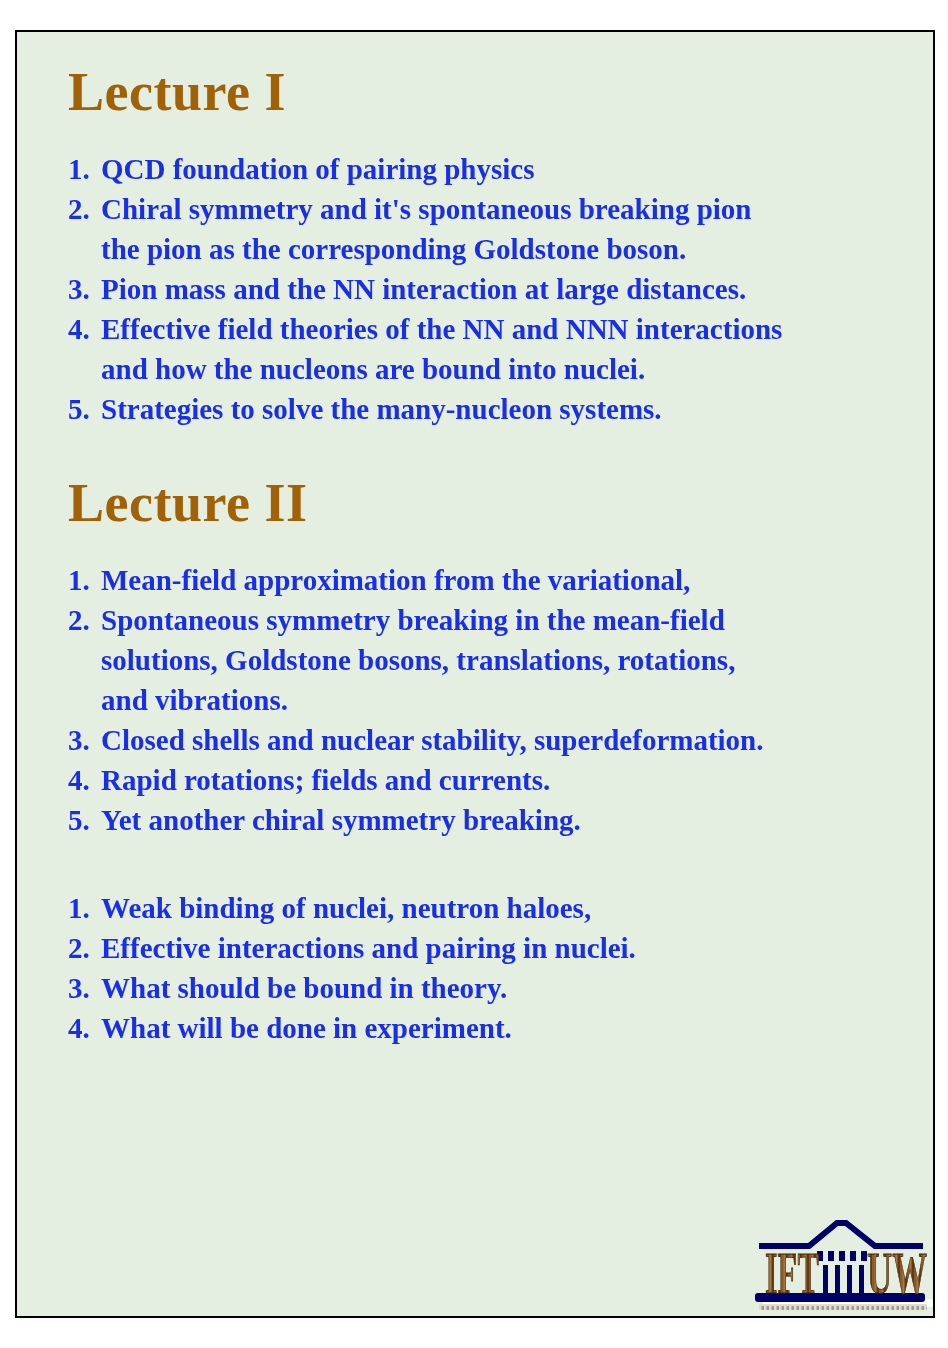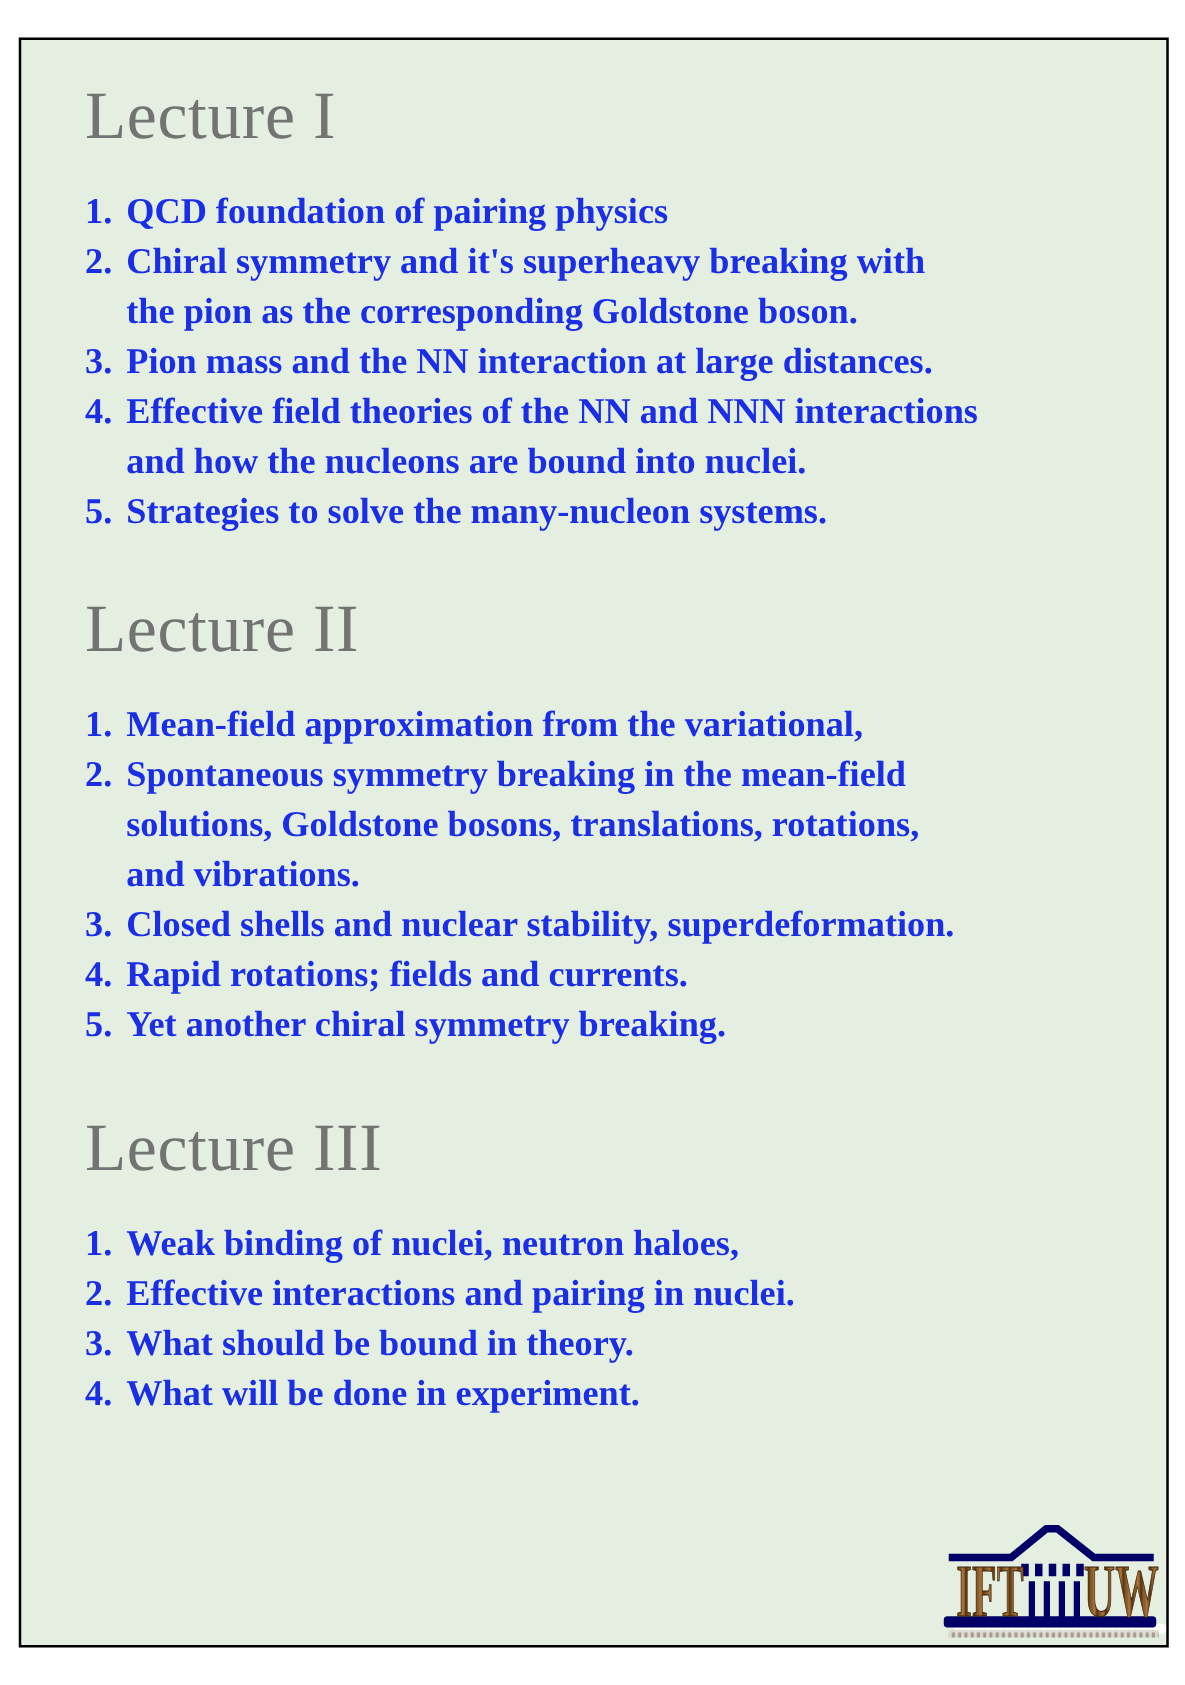--- a/index.html
+++ b/index.html
@@ -26,23 +26,23 @@
     border: 2px solid #000000;
     background: #e4efe2;
     box-sizing: content-box;
     color: #1a2ee6;
   }
   .content {
     padding: 30px 8px 0 51px;
   }
   .lecture-title {
     font-size: 54px;
-    font-weight: normal;
+    font-weight: bold;
     line-height: 60px;
-    color: #737373;
+    color: #a16207;
     letter-spacing: 0.5px;
   }
   .lecture-list {
     margin-top: 27px;
     font-size: 29px;
     font-weight: bold;
     color: #1a2ee6;
   }
   .sec-2 { margin-top: 44px; }
   .sec-3 { margin-top: 48px; }
@@ -80,21 +80,21 @@
         <div class="lecture-list">
           <div class="item">
             <span class="num">1.</span>
             <div class="lines">
               <div class="ln">QCD foundation of pairing physics</div>
             </div>
           </div>
           <div class="item">
             <span class="num">2.</span>
             <div class="lines">
-              <div class="ln">Chiral symmetry and it's superheavy breaking with</div>
+              <div class="ln">Chiral symmetry and it's spontaneous breaking pion</div>
               <div class="ln">the pion as the corresponding Goldstone boson.</div>
             </div>
           </div>
           <div class="item">
             <span class="num">3.</span>
             <div class="lines">
               <div class="ln">Pion mass and the NN interaction at large distances.</div>
             </div>
           </div>
           <div class="item">
@@ -145,21 +145,20 @@
           <div class="item">
             <span class="num">5.</span>
             <div class="lines">
               <div class="ln">Yet another chiral symmetry breaking.</div>
             </div>
           </div>
         </div>
       </div>
 
       <div class="section sec-3">
-        <div class="lecture-title">Lecture III</div>
         <div class="lecture-list">
           <div class="item">
             <span class="num">1.</span>
             <div class="lines">
               <div class="ln">Weak binding of nuclei, neutron haloes,</div>
             </div>
           </div>
           <div class="item">
             <span class="num">2.</span>
             <div class="lines">

